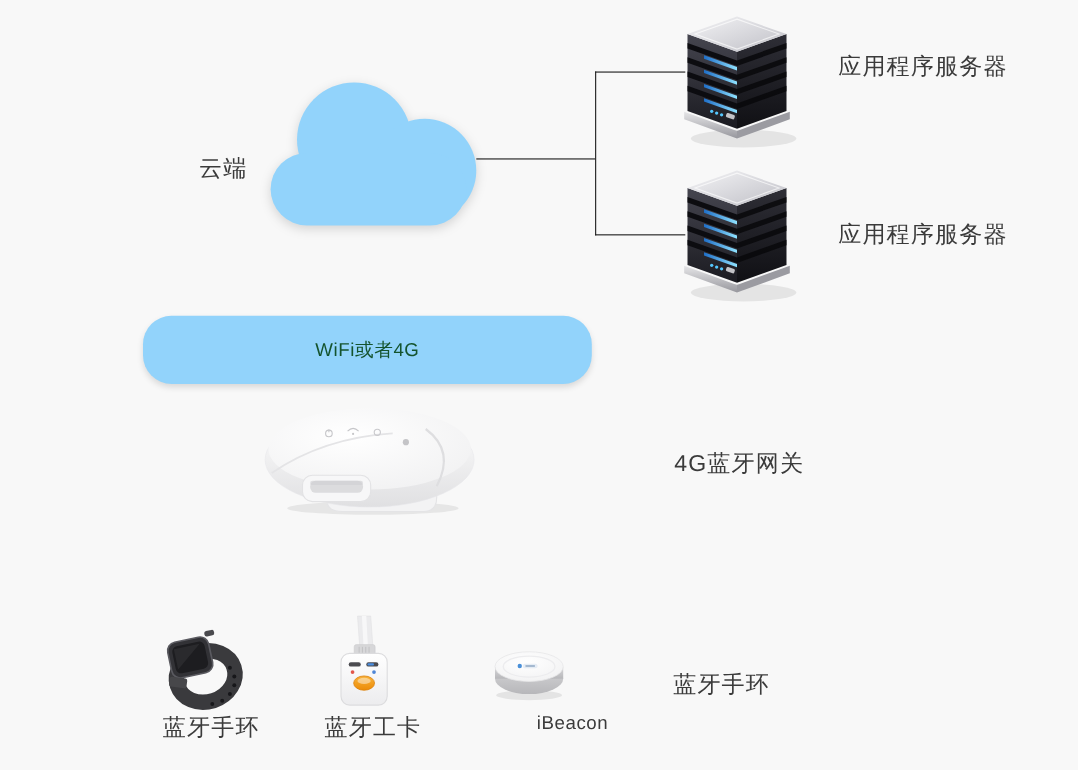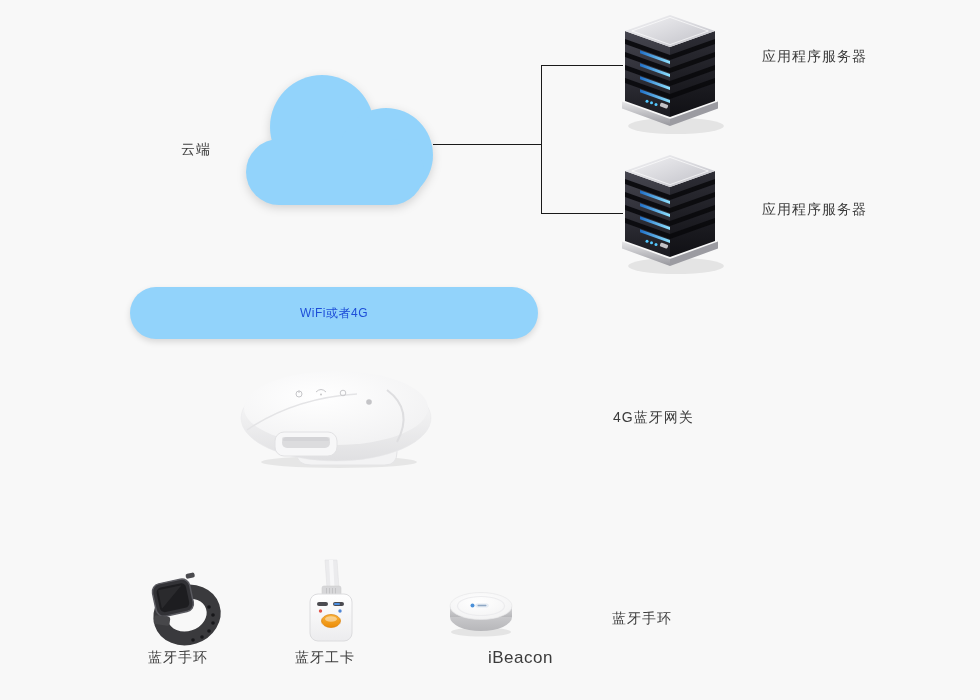--- a/index.html
+++ b/index.html
@@ -5,32 +5,32 @@
   html,body{margin:0;padding:0;}
   body{
     width:980px;height:700px;
     background:#f8f8f8;
     font-family:"Liberation Sans","DejaVu Sans",sans-serif;
     position:relative;overflow:hidden;
   }
   .stage{position:absolute;inset:0;}
   .label{
     position:absolute;
-    font-size:14px;color:#3b3b3b;letter-spacing:1px;
+    font-size:21px;color:#3b3b3b;letter-spacing:1px;
     white-space:nowrap;line-height:1.1;
   }
   .label.latin{letter-spacing:.5px;font-size:17px;margin-left:37px;}
   .cline{position:absolute;background:#1a1a1a;}
   .cline.h{height:1px;}
   .cline.v{width:1px;}
   .pill{
-    position:absolute;left:130px;width:408px;height:52px;
+    position:absolute;left:130px;width:408px;height:62px;
     border-radius:26px;background:#92d3fb;
     display:flex;align-items:center;justify-content:center;
-    font-size:12px;color:#1d4ed8;letter-spacing:.5px;
+    font-size:17px;color:#14532d;letter-spacing:.5px;
     box-shadow:0 3px 6px rgba(0,0,0,.13);
   }
   svg.node{position:absolute;overflow:visible;}
   .cloud-svg{filter:drop-shadow(0 3px 5px rgba(0,0,0,.15));}
 </style>
 </head>
 <body>
 
 <div class="stage">
 

